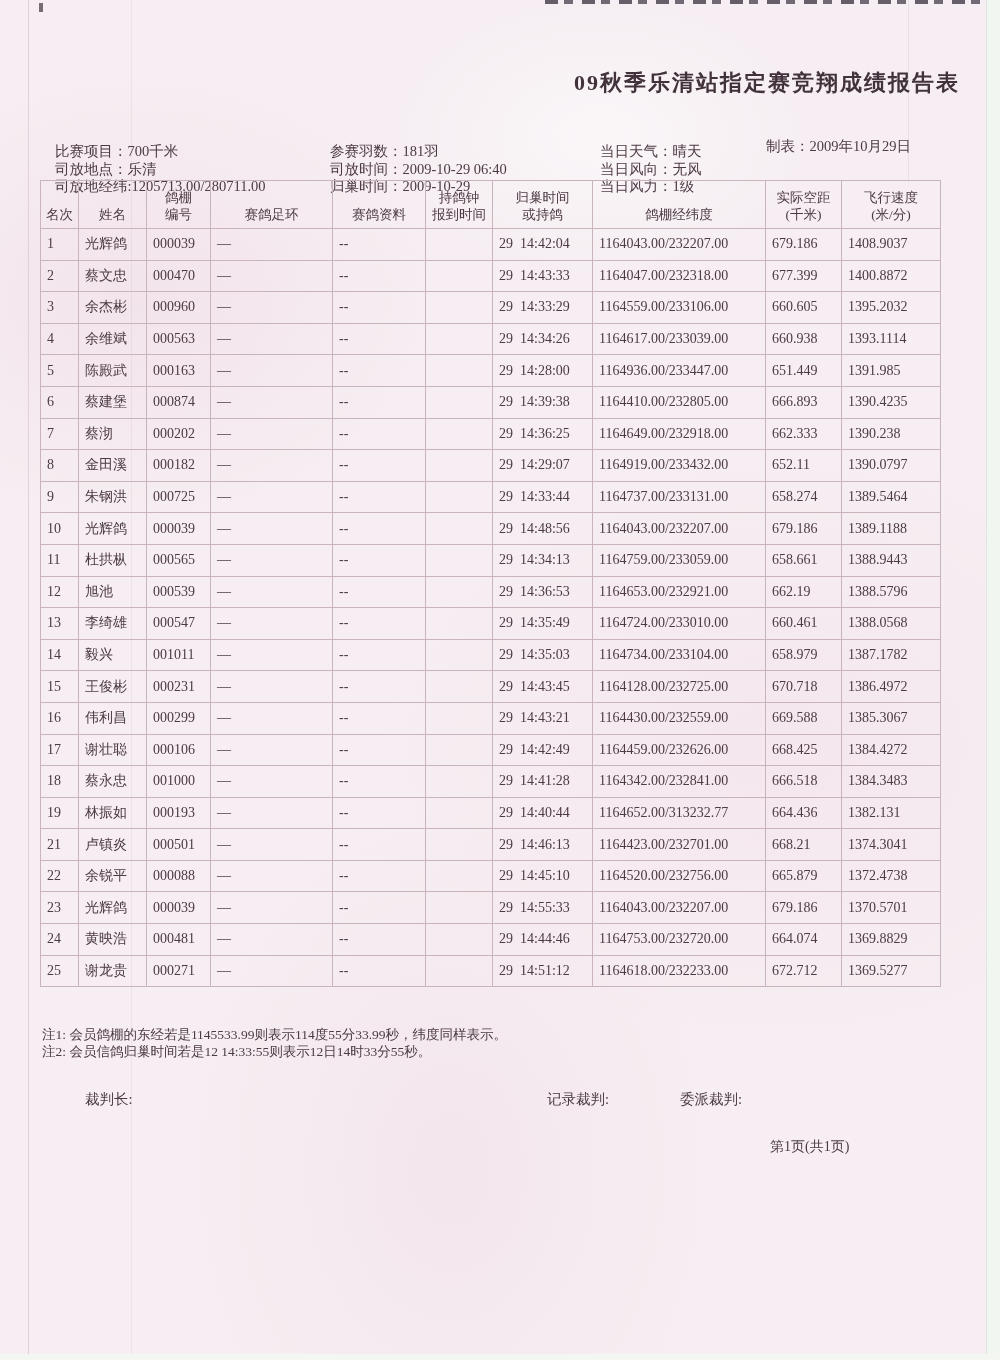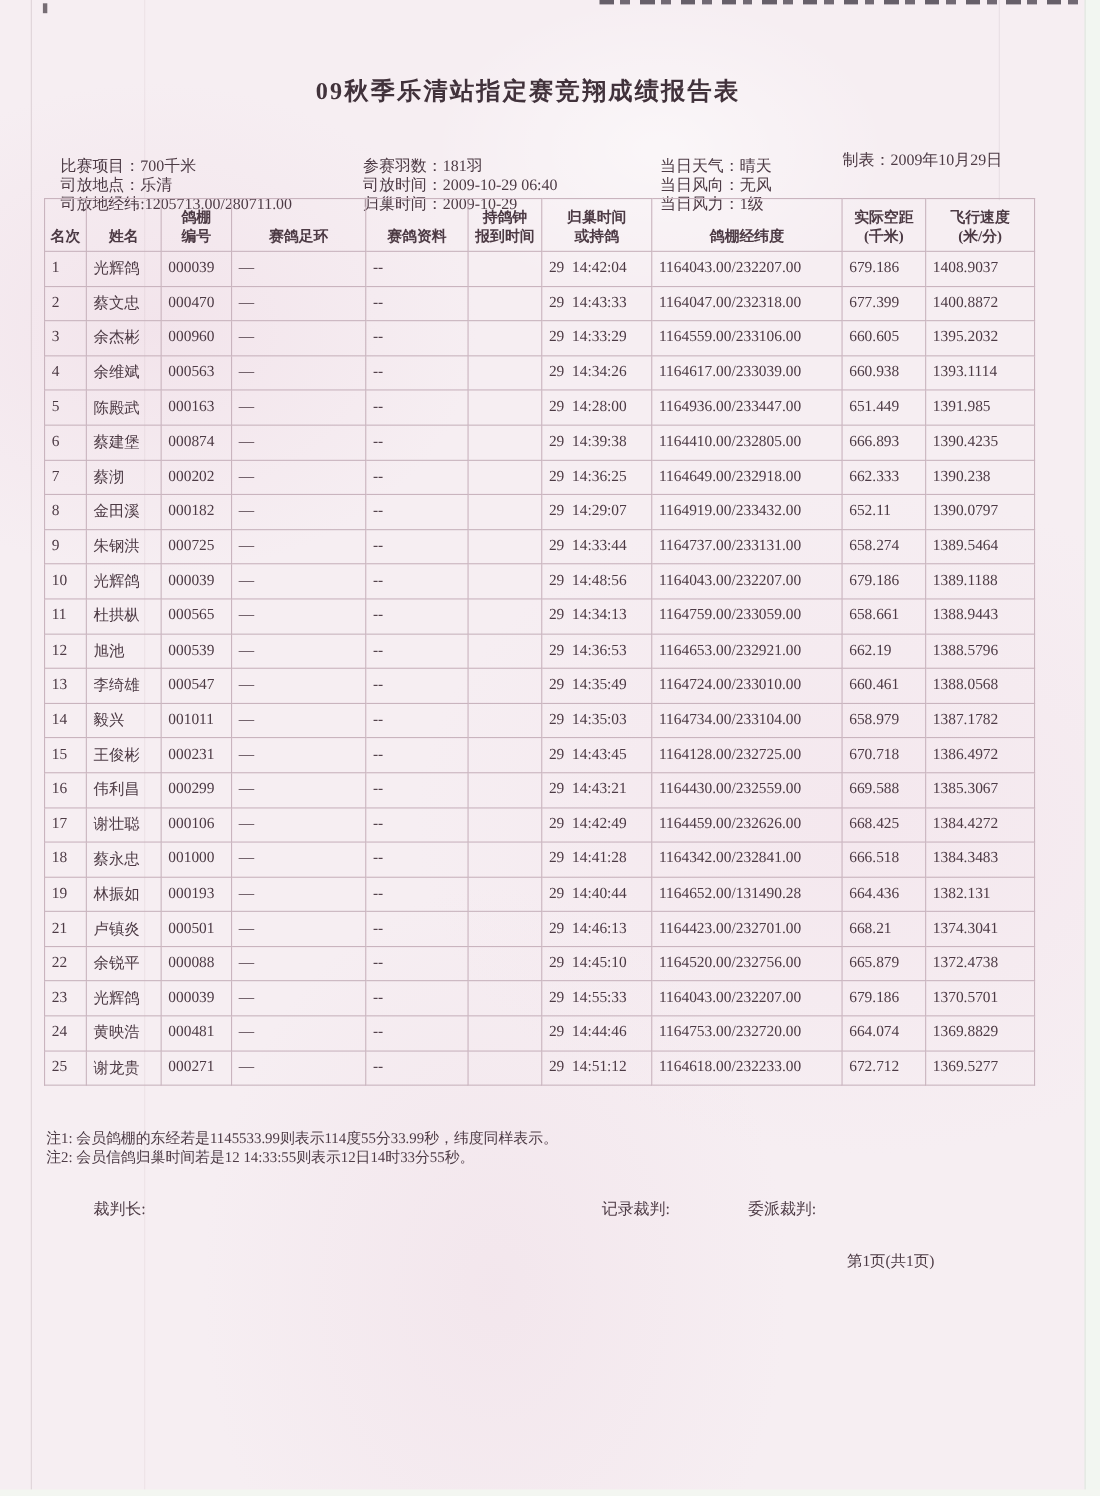--- a/index.html
+++ b/index.html
@@ -28,40 +28,40 @@
   .edge-bottom{position:absolute;left:0;bottom:0;width:100%;height:6px;background:#f3f6f1;}
   .top-artifact{
     position:absolute;left:545px;top:0;width:442px;height:4px;opacity:.85;
     background:repeating-linear-gradient(90deg,#4e4752 0 13px,transparent 13px 19px,#5a525e 19px 28px,transparent 28px 37px);
     filter:blur(.4px);
   }
   .corner-speck{position:absolute;left:39px;top:3px;width:4px;height:9px;background:#564c54;opacity:.8;}
 
   .title{
     position:absolute;top:68px;left:0;width:960px;margin:0;
-    text-align:center;font-size:22px;font-weight:bold;letter-spacing:2px;color:var(--title-ink);
+    text-align:right;font-size:22px;font-weight:bold;letter-spacing:2px;color:var(--title-ink);
   }
 
   .info{position:absolute;top:119px;left:0;width:1000px;font-size:14.5px;line-height:17.5px;}
   .info .col{position:absolute;top:0;margin-top:24px;}
   .info .col.c-left{left:55px;}
   .info .col.c-mid{left:330px;}
   .info .col.c-right{left:600px;}
   .info .made{position:absolute;left:737px;top:19px;margin-left:29px;}
   .info .line{white-space:pre;}
 
   table{
     position:absolute;left:40px;top:180px;width:900px;
     border-collapse:collapse;table-layout:fixed;
     font-size:14px;color:var(--ink);
   }
   th,td{border:1px solid var(--grid);overflow:hidden;}
   thead tr{height:48px;}
   th{
-    font-size:13.5px;font-weight:bold;text-align:center;
+    font-size:13.5px;font-weight:normal;text-align:center;
     vertical-align:bottom;padding:0 1px 5px 1px;line-height:1.22;white-space:pre-line;
   }
   tbody tr{height:31.6px;}
   td{padding:0 2px 0 6px;text-align:left;vertical-align:middle;}
   td.c6{white-space:pre;}
   col.w0{width:38px;}  col.w1{width:68px;}  col.w2{width:64px;}
   col.w3{width:122px;} col.w4{width:93px;}  col.w5{width:67px;}
   col.w6{width:100px;} col.w7{width:173px;} col.w8{width:76px;}
   col.w9{width:99px;}
 
@@ -354,21 +354,21 @@
         <td class="c9">1384.3483</td>
       </tr>
       <tr>
         <td class="c0">19</td>
         <td class="c1">林振如</td>
         <td class="c2">000193</td>
         <td class="c3">—</td>
         <td class="c4">--</td>
         <td class="c5"></td>
         <td class="c6">29  14:40:44</td>
-        <td class="c7">1164652.00/131490.28</td>
+        <td class="c7">1164652.00/313232.77</td>
         <td class="c8">664.436</td>
         <td class="c9">1382.131</td>
       </tr>
       <tr>
         <td class="c0">21</td>
         <td class="c1">卢镇炎</td>
         <td class="c2">000501</td>
         <td class="c3">—</td>
         <td class="c4">--</td>
         <td class="c5"></td>

